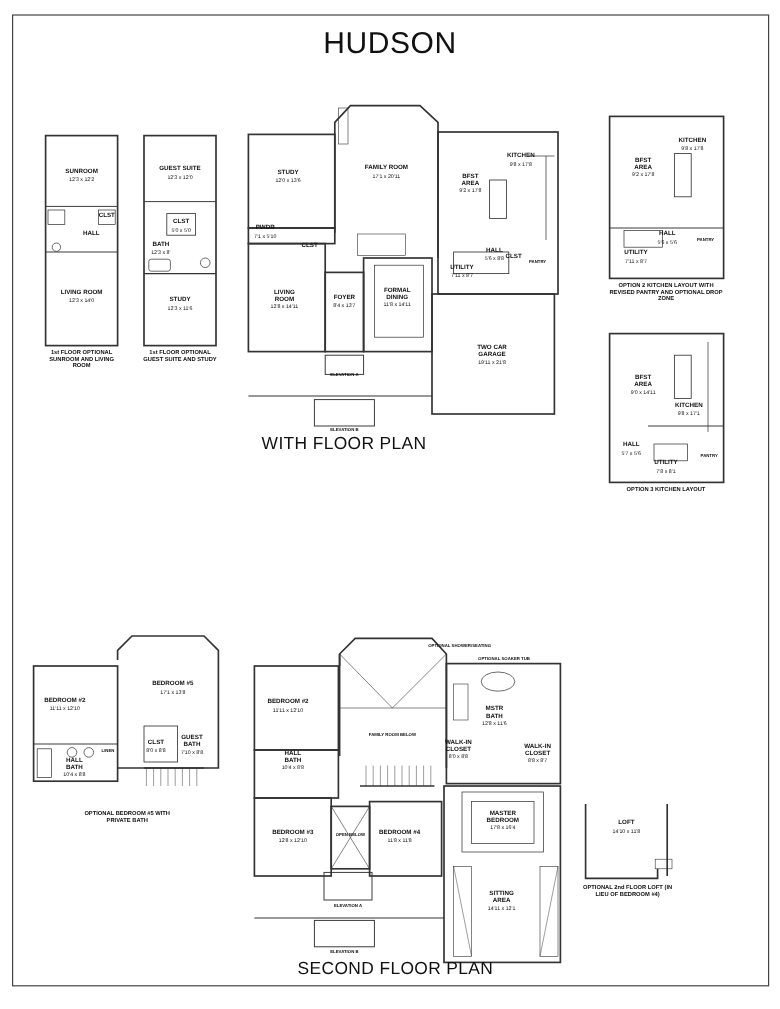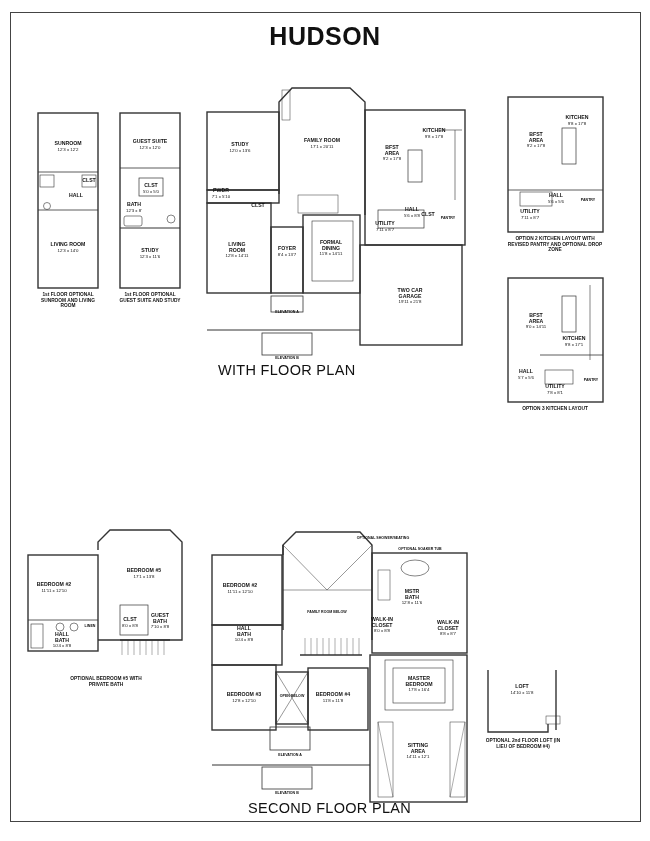--- a/index.html
+++ b/index.html
@@ -1,18 +1,18 @@
 <!DOCTYPE html>
 <html><head>
 <meta charset="utf-8">
 <style>
   html,body{margin:0;padding:0;background:#fff;}
   body{width:650px;height:841px;position:relative;overflow:hidden;font-family:"Liberation Sans",sans-serif;color:#111;}
   .frame{position:absolute;left:10px;top:12px;width:631px;height:810px;border:1.5px solid #444;box-sizing:border-box;}
-  .title{position:absolute;left:0;width:650px;top:22px;text-align:center;font-size:25px;letter-spacing:0.5px;font-weight:bold;}
+  .title{position:absolute;left:0;width:650px;top:22px;text-align:center;font-size:25px;letter-spacing:0.5px;}
   .plan-title{position:absolute;font-size:14.5px;letter-spacing:0.3px;}
   svg{position:absolute;left:0;top:0;}
   .lbl{position:absolute;font-size:5.2px;line-height:5.6px;text-align:center;font-weight:bold;white-space:nowrap;transform:translateX(-50%);}
   .lbl .dim{display:block;font-weight:normal;font-size:4.4px;}
   .cap{position:absolute;font-size:4.8px;line-height:5.6px;text-align:center;font-weight:bold;transform:translateX(-50%);white-space:nowrap;}
   .tiny{font-size:3.6px;line-height:4px;}
 </style>
 </head>
 <body>
 

